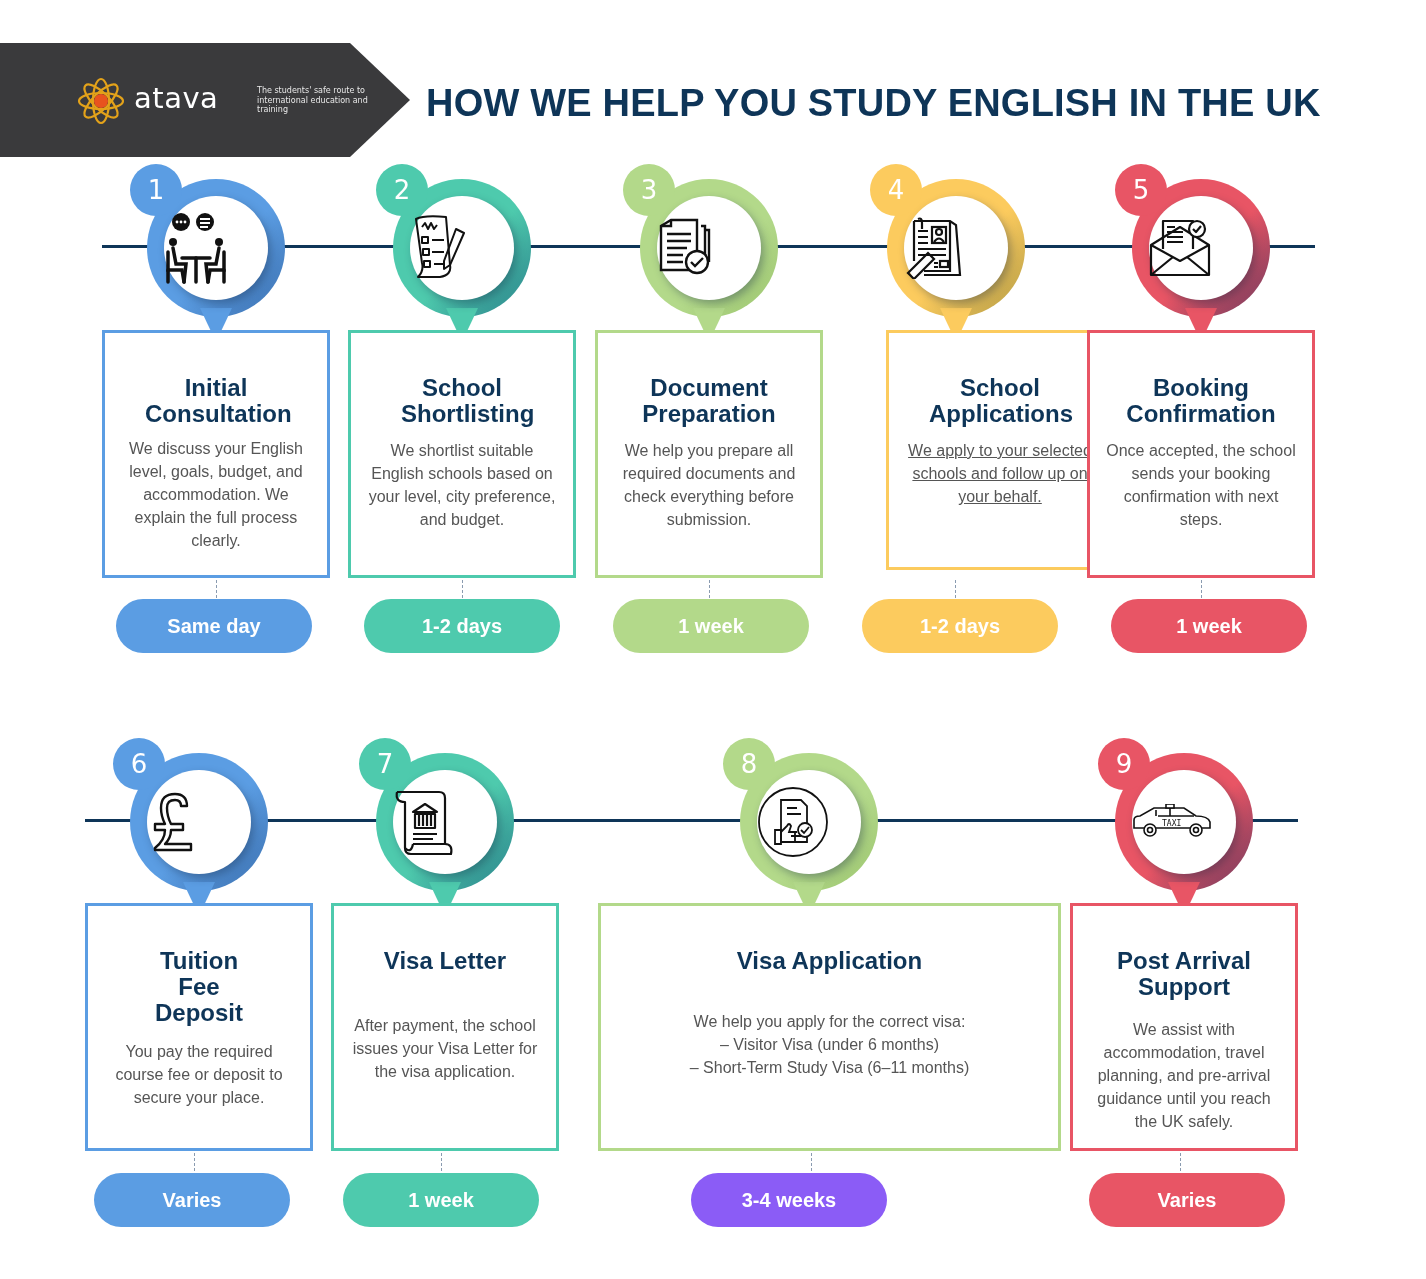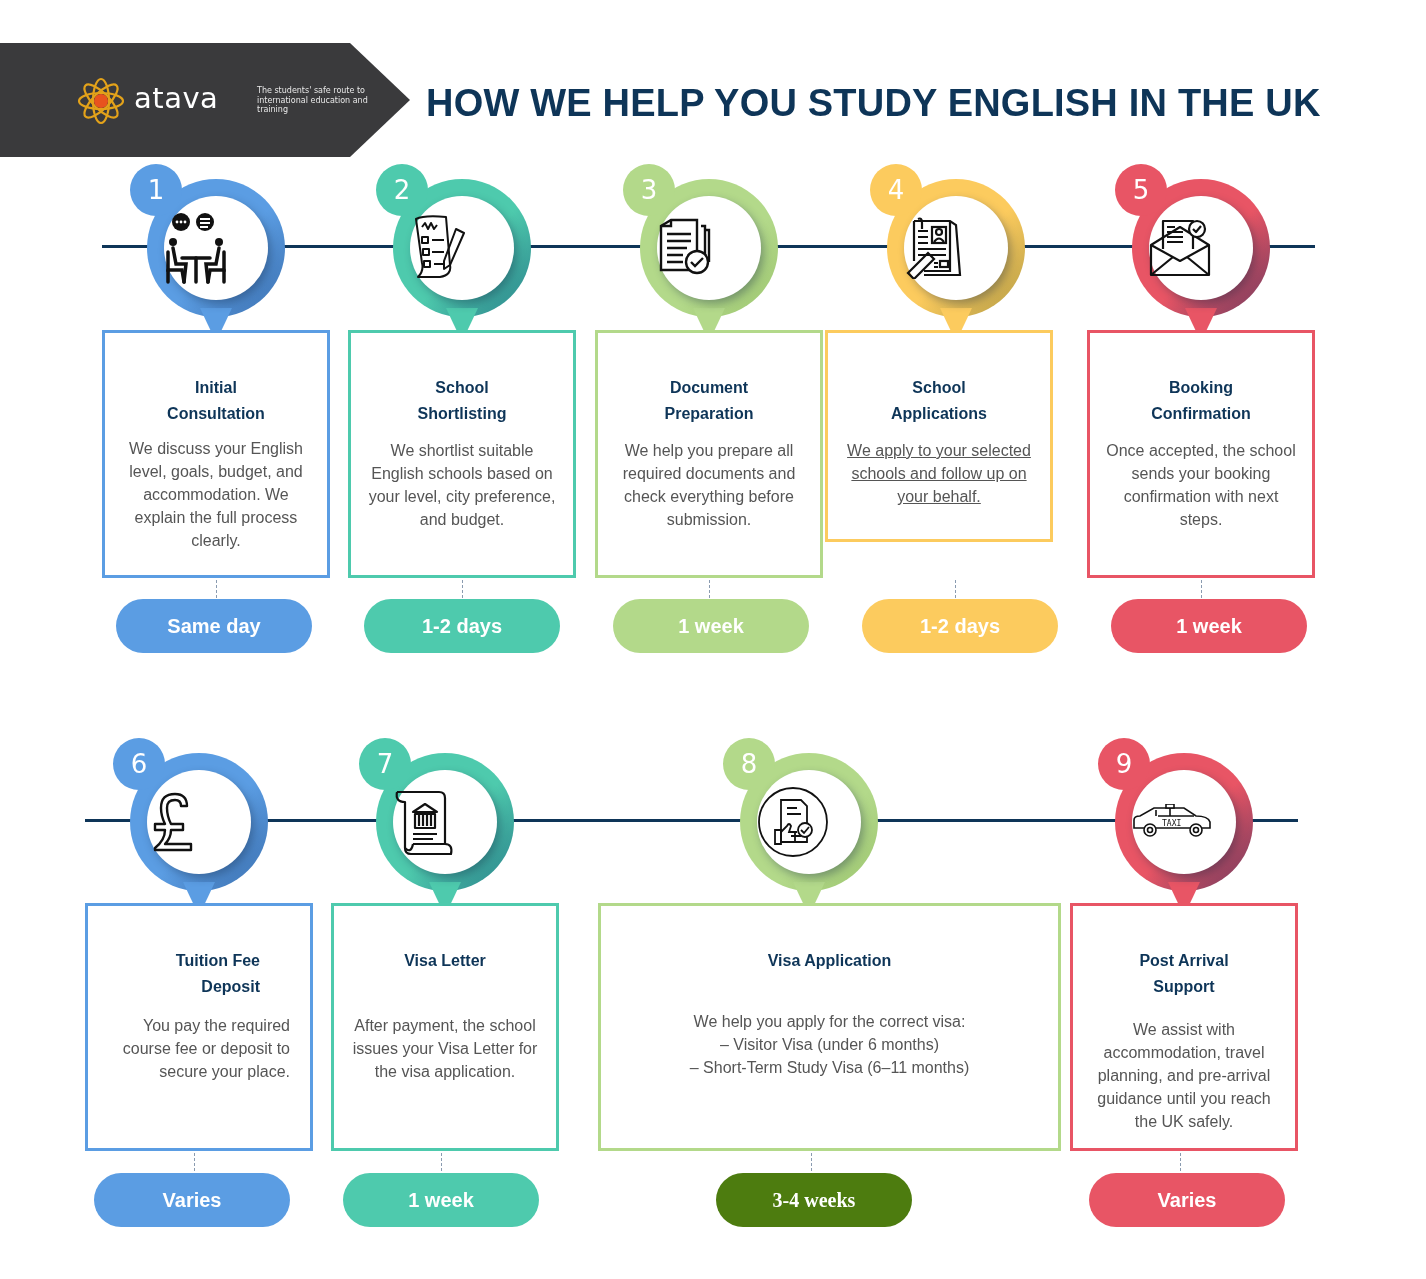--- a/index.html
+++ b/index.html
@@ -18,21 +18,21 @@
 
   
   .pin { position: absolute; width: 140px; height: 170px; }
   .pin svg.pin-shape { position: absolute; left: 0; top: 0; overflow: visible; }
   .pin .inner { position: absolute; left: 18px; top: 18px; width: 104px; height: 104px; border-radius: 50%; background: #fff; box-shadow: 3px 4px 8px rgba(20,40,70,0.35); display: flex; align-items: center; justify-content: flex-start; }
   .pin .badge { position: absolute; left: -16px; top: -14px; width: 52px; height: 52px; border-radius: 50%; color: #fff; font-size: 26px; display: flex; align-items: center; justify-content: center; font-family: "DejaVu Sans", sans-serif; }
   .pin .icon svg { display: block; }
 
   
   .card { position: absolute; border: 3px solid; background: #fff; text-align: center; }
-  .card-title { font-weight: bold; color: #0e3558; font-size: 16px; line-height: 26px; margin-top: 42px; padding: 0 8px; }
+  .card-title { font-weight: bold; color: #0e3558; font-size: 24px; line-height: 26px; margin-top: 42px; padding: 0 8px; }
   .card-desc { color: #555555; font-size: 16px; line-height: 23px; margin-top: 12px; padding: 0 1px; white-space: pre-line; }
 
   .connector { position: absolute; width: 0; border-left: 1px dashed #8a9bb0; }
   .pill { position: absolute; width: 196px; height: 54px; border-radius: 27px; color: #fff; font-weight: bold; font-size: 20px; display: flex; align-items: center; justify-content: center; }
 </style>
 </head>
 <body>
 
 <div class="banner">
   <svg width="410" height="114">
@@ -219,21 +219,21 @@
   <div class="card-desc" style="margin-top:10px; padding:0 16px;">We discuss your English level, goals, budget, and accommodation. We explain the full process clearly.</div>
 </div>
 <div class="card" style="left:348px; top:330px; width:228px; height:248px; border-color:#4ecaad;">
   <div class="card-title" style="padding:0 50px;">School Shortlisting</div>
   <div class="card-desc" style="padding:0 14px;">We shortlist suitable English schools based on your level, city preference, and budget.</div>
 </div>
 <div class="card" style="left:595px; top:330px; width:228px; height:248px; border-color:#b3d98a;">
   <div class="card-title" style="padding:0 40px;">Document Preparation</div>
   <div class="card-desc" style="padding:0 14px;">We help you prepare all required documents and check everything before submission.</div>
 </div>
-<div class="card" style="left:825px; top:330px; width:228px; height:212px; border-color:#fccb5e;">
+<div class="card" style="left:886px; top:330px; width:228px; height:240px; border-color:#fccb5e;">
   <div class="card-title" style="padding:0 40px;">School Applications</div>
   <div class="card-desc" style="padding:0 10px;text-decoration:underline;">We apply to your selected schools and follow up on your behalf.</div>
 </div>
 <div class="card" style="left:1087px; top:330px; width:228px; height:248px; border-color:#e85565;">
   <div class="card-title" style="padding:0 30px;">Booking Confirmation</div>
   <div class="card-desc" style="padding:0 12px;">Once accepted, the school sends your booking confirmation with next steps.</div>
 </div>
 
 <div class="connector" style="left:216px; top:580px; height:18px;"></div>
 <div class="connector" style="left:462px; top:580px; height:18px;"></div>
@@ -325,21 +325,21 @@
             <circle cx="64" cy="26" r="6"></circle>
             <circle cx="64" cy="26" r="2.5"></circle>
           </g>
           <text x="30" y="22" font-family="DejaVu Sans Mono, monospace" font-size="8" fill="#111">TAXI</text>
         </svg>
     </span>
   </div>
   <div class="badge" style="background:#e85565;">9</div>
 </div>
 
-<div class="card" style="left:85px; top:903px; width:228px; height:248px; border-color:#5b9de3;text-align:right;">
+<div class="card" style="left:85px; top:903px; width:228px; height:248px; border-color:#5b9de3;">
   <div class="card-title" style="padding:0 50px;">Tuition Fee Deposit</div>
   <div class="card-desc" style="margin-top:14px; padding:0 20px;">You pay the required course fee or deposit to secure your place.</div>
 </div>
 <div class="card" style="left:331px; top:903px; width:228px; height:248px; border-color:#4ecaad;">
   <div class="card-title">Visa Letter</div>
   <div class="card-desc" style="margin-top:40px; padding:0 12px;">After payment, the school issues your Visa Letter for the visa application.</div>
 </div>
 <div class="card" style="left:578px; top:903px; width:463px; height:248px; border-color:#b3d98a;margin-left:20px;">
   <div class="card-title">Visa Application</div>
   <div class="card-desc" style="margin-top:36px;">We help you apply for the correct visa:
@@ -351,14 +351,14 @@
   <div class="card-desc" style="margin-top:18px; padding:0 22px;">We assist with accommodation, travel planning, and pre-arrival guidance until you reach the UK safely.</div>
 </div>
 
 <div class="connector" style="left:194px; top:1153px; height:18px;"></div>
 <div class="connector" style="left:441px; top:1153px; height:18px;"></div>
 <div class="connector" style="left:811px; top:1153px; height:18px;"></div>
 <div class="connector" style="left:1180px; top:1153px; height:18px;"></div>
 
 <div class="pill" style="left:94px; top:1173px; background:#5b9de3;">Varies</div>
 <div class="pill" style="left:343px; top:1173px; background:#4ecaad;">1 week</div>
-<div class="pill" style="left:716px; top:1173px; background:#4d7c0f;font-family:Liberation Serif, serif;">3-4 weeks</div>
+<div class="pill" style="left:691px; top:1173px; background:#8b5cf6;">3-4 weeks</div>
 <div class="pill" style="left:1089px; top:1173px; background:#e85565;">Varies</div>
 
 </body></html>

